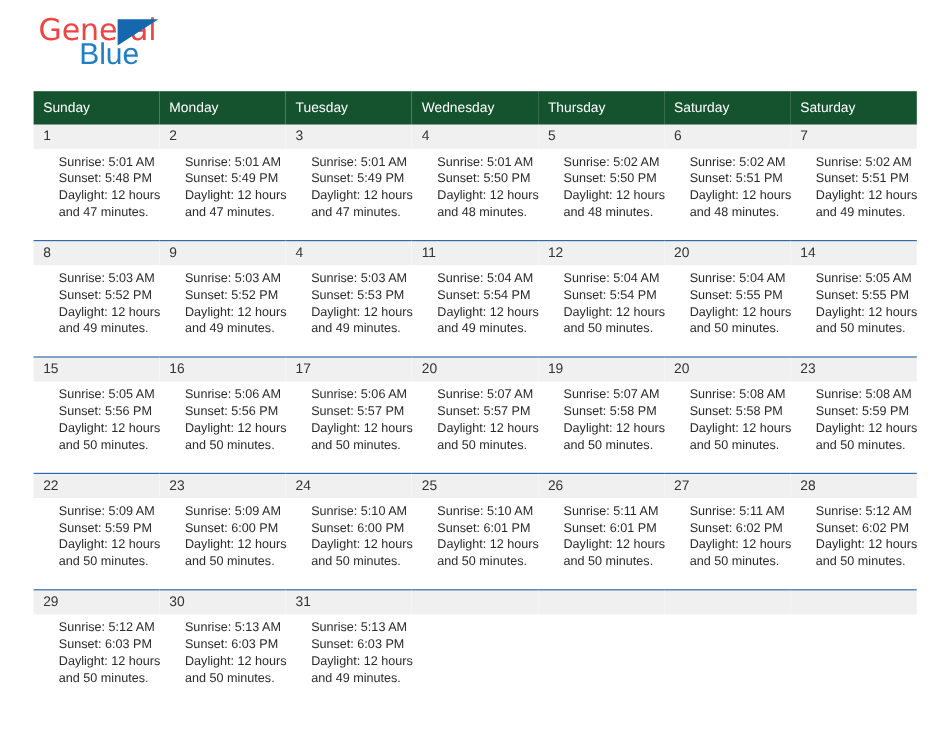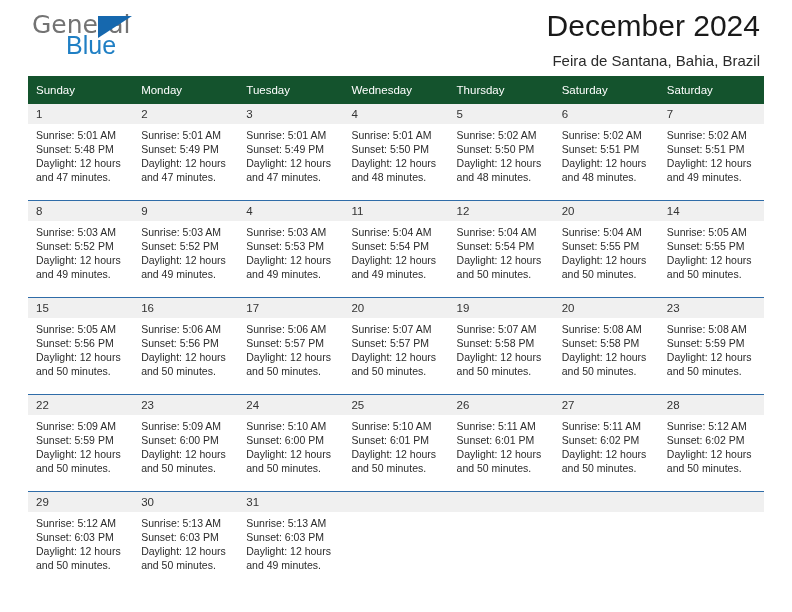--- a/index.html
+++ b/index.html
@@ -33,21 +33,21 @@
     top: 12px;
     width: 190px;
     height: 54px;
     line-height: 1;
   }
   .logo-general {
     position: absolute;
     left: 0;
     top: 0;
     font-size: 25px;
-    color: #737373;
+    color: #ef4444;
     letter-spacing: 0px;
     font-family: "DejaVu Sans", sans-serif;
   }
   .logo-blue {
     position: absolute;
     left: 34px;
     top: 21px;
     font-size: 25px;
     color: #1f7fc4;
     font-family: Liberation Sans, sans-serif;
@@ -119,20 +119,21 @@
     padding: 3px 0 3px 8px;
     height: 14px;
     line-height: 14px;
   }
   .dayinfo {
     padding: 4px 6px 10px 8px;
     font-size: 10.5px;
     line-height: 14px;
     color: #2b2b2b;
     min-height: 62px;
+    margin-left: 13px;
   }
   .dayinfo div {
     white-space: nowrap;
   }
   .daycell.empty .dayinfo {
     min-height: 62px;
   }
   .daycell.empty .daynum {
     color: transparent;
   }
@@ -143,24 +144,20 @@
 <div class="page">
 
   <div class="topbar">
 
     <div class="logo">
       <span class="logo-general">General</span>
       <span class="logo-triangle"></span>
       <span class="logo-blue">Blue</span>
     </div>
 
-    <div class="title-block">
-      <div class="cal-title">December 2024</div>
-      <div class="cal-subtitle">Feira de Santana, Bahia, Brazil</div>
-    </div>
 
   </div>
 
   <table class="calendar">
     <thead>
       <tr class="dow-row">
         <th>Sunday</th>
         <th>Monday</th>
         <th>Tuesday</th>
         <th>Wednesday</th>

